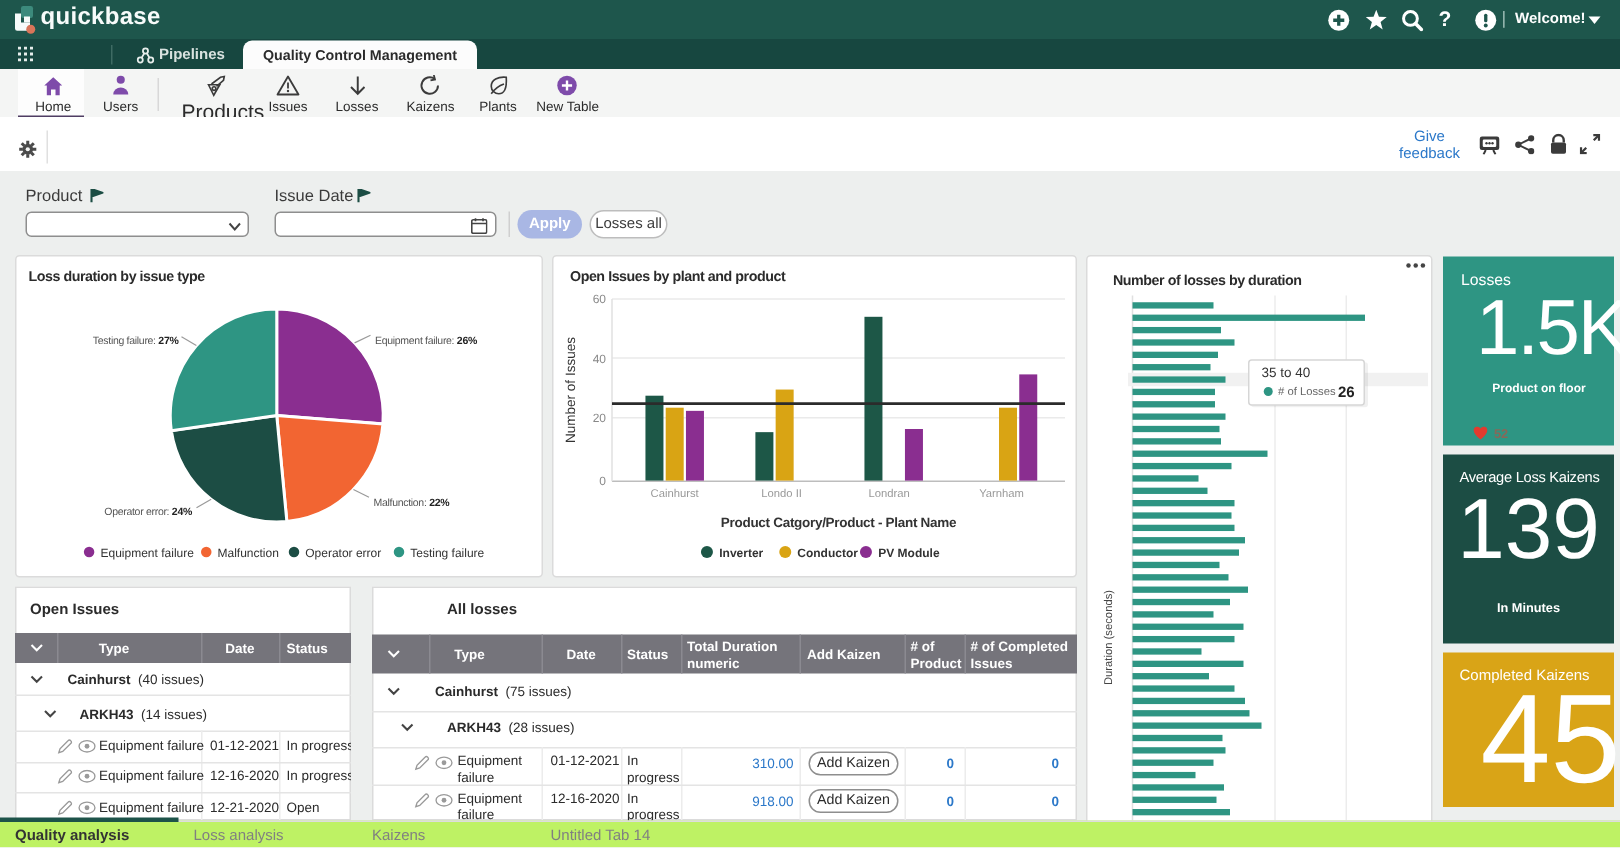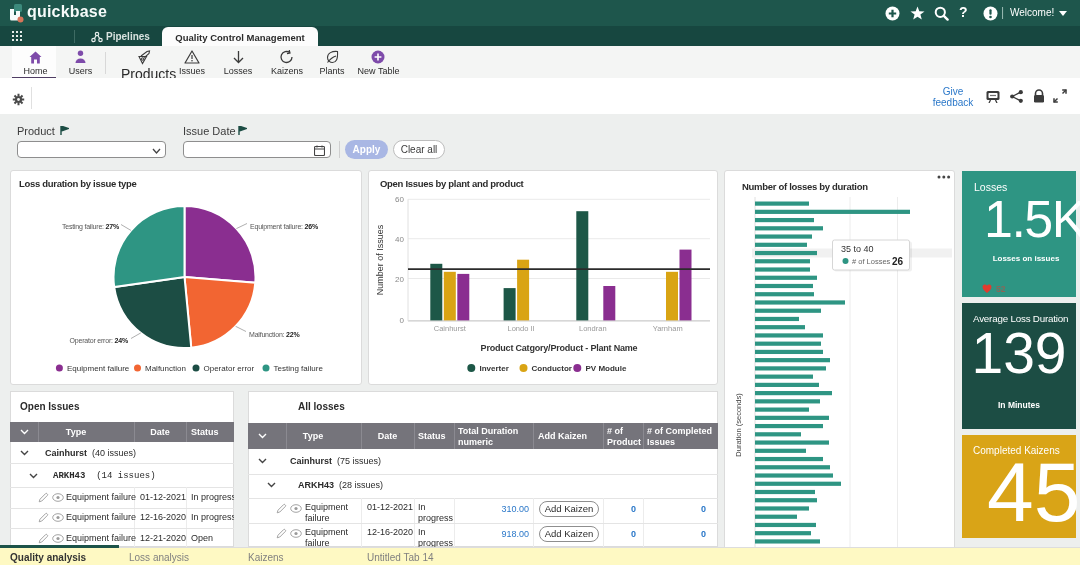--- a/index.html
+++ b/index.html
@@ -6,21 +6,21 @@
 html,body { width:1080px; height:565px; overflow:hidden; }
 body { font-family:"Liberation Sans", sans-serif; }
 #page { position:relative; width:1080px; height:565px; background:#EDEFEE; overflow:hidden; }
 .abs { position:absolute; }
 
 
 #topbar { position:absolute; left:0; top:0; width:1080px; height:26px; background:#1E564C; }
 #tabbar { position:absolute; left:0; top:26px; width:1080px; height:20px; background:#174740; }
 #toolbar { position:absolute; left:0; top:46px; width:1080px; height:32px; background:#F4F5F4; }
 #crumb { position:absolute; left:0; top:78px; width:1080px; height:36px; background:#fff; }
-#bottombar { position:absolute; left:0; top:547px; width:1080px; height:18px; background:#fef9c3; border-top:1px solid #DDD; }
+#bottombar { position:absolute; left:0; top:547px; width:1080px; height:18px; background:#bef264; border-top:1px solid #DDD; }
 
 .panel { position:absolute; background:#fff; border:1px solid #DBDBDB; border-radius:3px; }
 
 .wtab { position:absolute; color:#D8E2DF; font-size:10px; font-weight:bold; }
 .kpi { position:absolute; width:114px; color:#fff; }
 .kpi .t { font-size:10.5px; padding:10px 0 0 12px; }
 .kpi .big { font-size:52px; text-align:center; line-height:1; }
 .kpi .sub { font-size:9.5px; font-weight:bold; text-align:center; }
 
 
@@ -56,21 +56,21 @@
       <circle cx="6.3" cy="6.3" r="4.6" fill="none" stroke="#fff" stroke-width="2"></circle>
       <path d="M9.8 9.8 L13.6 13.6" stroke="#fff" stroke-width="2.4" stroke-linecap="round"></path>
     </svg>
     <div class="abs" style="left:959px; top:4px; font-size:14px; font-weight:bold; color:#fff;">?</div>
     <svg class="abs" style="left:983px; top:6px;" width="15" height="15" viewBox="0 0 15 15">
       <circle cx="7.5" cy="7.5" r="7" fill="#fff"></circle>
       <rect x="6.4" y="3.2" width="2.2" height="5.6" rx="1" fill="#1E564C"></rect>
       <circle cx="7.5" cy="11" r="1.3" fill="#1E564C"></circle>
     </svg>
     <div class="abs" style="left:1001px; top:5px; font-size:12px; color:#9DBDB6;">|</div>
-    <div class="abs" style="left:1010px; top:7px; font-size:10px; font-weight:normal; color:#fff;">Welcome!</div>
+    <div class="abs" style="left:1010px; top:7px; font-size:10px; font-weight:bold; color:#fff;">Welcome!</div>
     <svg class="abs" style="left:1058px; top:10px;" width="10" height="7" viewBox="0 0 10 7">
       <path d="M1 1 L5 6 L9 1 Z" fill="#fff"></path>
     </svg>
 
   <div id="tabbar"></div>
     <svg class="abs" style="left:12px; top:31px;" width="10" height="10" viewBox="0 0 10 10">
       <g fill="#E6EDEB">
         <rect x="0" y="0" width="2" height="2"></rect>
         <rect x="4" y="0" width="2" height="2"></rect>
         <rect x="8" y="0" width="2" height="2"></rect>
@@ -205,21 +205,21 @@
       <path d="M1 0 V9 M1 0 L8 2.5 L1 5" stroke="#1C4D44" stroke-width="1.4" fill="#1C4D44"></path>
     </svg>
   <div class="abs" style="left:183px; top:141px; width:148px; height:17px; background:#fff; border:1px solid #8E8E8E; border-radius:4px;">
     <svg style="position:absolute; left:130px; top:3px;" width="11" height="11" viewBox="0 0 11 11">
         <rect x="0.5" y="1.5" width="10" height="9" rx="1" fill="none" stroke="#444" stroke-width="1.1"></rect>
         <path d="M0.5 4 H10.5 M3 0.5 V2.5 M8 0.5 V2.5" stroke="#444" stroke-width="1.1"></path>
       </svg>
   </div>
   <div class="abs" style="left:339px; top:141px; width:1px; height:17px; background:#CFCFCF;"></div>
   <div class="abs" style="left:345px; top:140px; width:43px; height:19px; background:#A9B7E4; border-radius:9.5px; color:#fff; font-size:10px; font-weight:bold; text-align:center; line-height:19px;">Apply</div>
-  <div class="abs" style="left:393px; top:140px; width:52px; height:19px; background:#fff; border:1px solid #BDBDBD; border-radius:9.5px; color:#3B3B3B; font-size:10px; text-align:center; line-height:17px;">Clear all</div>
+  <div class="abs" style="left:393px; top:140px; width:52px; height:19px; background:#fff; border:1px solid #BDBDBD; border-radius:9.5px; color:#3B3B3B; font-size:10px; text-align:center; line-height:17px;">Losses all</div>
 
   <div class="panel" style="left:10px; top:170px; width:352px; height:215px;"></div>
   <div class="panel" style="left:368px; top:170px; width:350px; height:215px;"></div>
   <div class="panel" style="left:724px; top:170px; width:231px; height:380px;"></div>
   <div class="panel" style="left:10px; top:391px; width:224px; height:156px; border-radius:0;"></div>
   <div class="panel" style="left:248px; top:391px; width:470px; height:156px; border-radius:0;"></div>
 
   <svg class="abs" style="left:10px; top:170px;" width="352" height="215" viewBox="0 0 352 215">
     <text x="9" y="17" font-size="9.5" font-weight="bold" fill="#2B2B2B" letter-spacing="-0.3">Loss duration by issue type</text>
     <g stroke="#fff" stroke-width="2">
@@ -352,28 +352,28 @@
     <rect x="108.5" y="70" width="77" height="30" rx="2" fill="#fff" stroke="#D6D6D6"></rect>
     <text x="117" y="81.5" font-size="9" fill="#333">35 to 40</text>
     <circle cx="121.5" cy="91" r="3" fill="#2E9583"></circle>
     <text x="128" y="93.5" font-size="7.5" fill="#666"># of Losses</text>
     <text x="168" y="94.5" font-size="10" font-weight="bold" fill="#222">26</text>
   </svg>
 
   <div class="kpi" style="left:962px; top:171px; height:126px; background:#2E9583;">
     <div class="t">Losses</div>
     <div class="big" style="margin-top:0px; font-size:52px; letter-spacing:-1.5px; padding-left:22px;">1.5K</div>
-    <div class="sub" style="margin-top:9px; font-size:8px; padding-left:14px;">Losses on issues</div>
+    <div class="sub" style="margin-top:9px; font-size:8px; padding-left:14px;">Product on floor</div>
     <svg style="position:absolute; left:20px; top:113px;" width="32" height="10" viewBox="0 0 32 10">
         <path d="M5 9 C2 6.5 0.5 4.8 0.5 3 A2.4 2.4 0 0 1 5 1.7 A2.4 2.4 0 0 1 9.5 3 C9.5 4.8 8 6.5 5 9 Z" fill="#E23B2E"></path>
         <text x="14" y="8" font-size="8.5" font-weight="bold" fill="#E23B2E" opacity="0.5">52</text>
       </svg>
   </div>
   <div class="kpi" style="left:962px; top:303px; height:126px; background:#1C4D44;">
-    <div class="t" style="padding-left:11px; font-size:9.8px; letter-spacing:-0.2px;">Average Loss Duration</div>
+    <div class="t" style="padding-left:11px; font-size:9.8px; letter-spacing:-0.2px;">Average Loss Kaizens</div>
     <div class="big" style="margin-top:1px; font-size:57px;">139</div>
     <div class="sub" style="margin-top:18px; font-size:8.5px;">In Minutes</div>
   </div>
   <div class="kpi" style="left:962px; top:435px; height:103px; background:#D9A417;">
     <div class="t" style="padding-left:11px; font-size:10px;">Completed Kaizens</div>
     <div class="big" style="font-size:84px; margin-top:-6px; padding-left:25px;">45</div>
   </div>
 
   <div class="abs" style="left:10px; top:391px; width:224px; height:156px; overflow:hidden;">
     <div class="abs" style="left:10px; top:10px; font-size:10px; font-weight:bold; color:#2B2B2B;">Open Issues</div>
@@ -390,21 +390,21 @@
     </div>
 
     <svg style="position:absolute; left:10px; top:59px;" width="9" height="6" viewBox="0 0 9 6">
         <path d="M1 1 L4.5 4.5 L8 1" stroke="#444" stroke-width="1.4" fill="none"></path>
       </svg>
     <div class="abs grp" style="left:35px; top:57px;"><b>Cainhurst</b>&nbsp; (40 issues)</div>
     <div class="rowline" style="left:0; top:72px; width:224px;"></div>
     <svg style="position:absolute; left:19px; top:82px;" width="9" height="6" viewBox="0 0 9 6">
         <path d="M1 1 L4.5 4.5 L8 1" stroke="#444" stroke-width="1.4" fill="none"></path>
       </svg>
-    <div class="abs grp" style="left:43px; top:80px;font-family:Liberation Mono, monospace;"><b>ARKH43</b>&nbsp; (14 issues)</div>
+    <div class="abs grp" style="left:43px; top:80px;"><b>ARKH43</b>&nbsp; (14 issues)</div>
     <div class="rowline" style="left:0; top:96px; width:224px;"></div>
 
     <div class="abs" style="left:124px; top:96px; width:1px; height:60px; background:#ECECEC;"></div>
     <div class="abs" style="left:176px; top:96px; width:1px; height:60px; background:#ECECEC;"></div>
     <svg style="position:absolute; left:28px; top:101px;" width="11" height="11" viewBox="0 0 11 11">
         <path d="M1.2 9.8 L2 7.2 L7.5 1.7 A1 1 0 0 1 9 1.7 L9.3 2 A1 1 0 0 1 9.3 3.5 L3.8 9 Z" fill="none" stroke="#9a9a9a" stroke-width="0.9"></path>
       </svg>
     <svg style="position:absolute; left:42px; top:102px;" width="12" height="9" viewBox="0 0 12 9">
         <ellipse cx="6" cy="4.5" rx="5.3" ry="3.8" fill="none" stroke="#9a9a9a" stroke-width="0.9"></ellipse>
         <circle cx="6" cy="4.5" r="1.6" fill="#9a9a9a"></circle>

